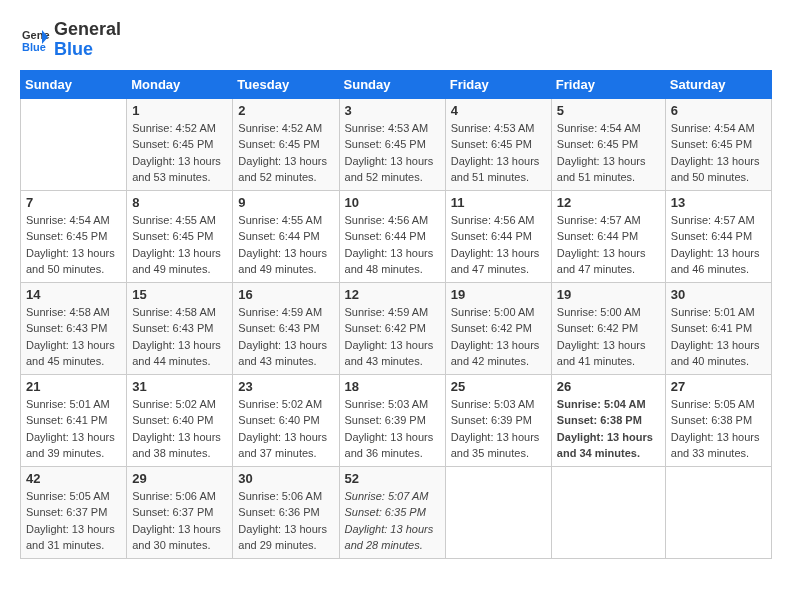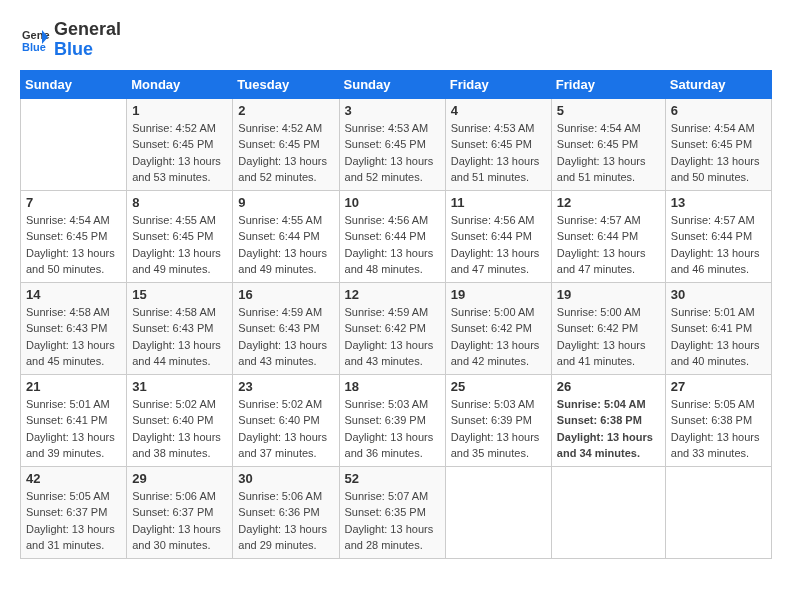--- a/index.html
+++ b/index.html
@@ -338,21 +338,21 @@
         </td>
         <td>
           <span class="day-num">30</span>
           <div class="day-detail" style="white-space: pre-line;">Sunrise: 5:06 AM
 Sunset: 6:36 PM
 Daylight: 13 hours
 and 29 minutes.</div>
         </td>
         <td>
           <span class="day-num">52</span>
-          <div class="day-detail" style="white-space: pre-line;">Sunrise: 5:07 AM
+          <div class="day-detail" style="white-space: pre-line; font-style: italic;">Sunrise: 5:07 AM
 Sunset: 6:35 PM
 Daylight: 13 hours
 and 28 minutes.</div>
         </td>
         <td class="empty-cell"></td>
         <td class="empty-cell"></td>
         <td class="empty-cell"></td>
       </tr>
     </tbody>
 </table>

